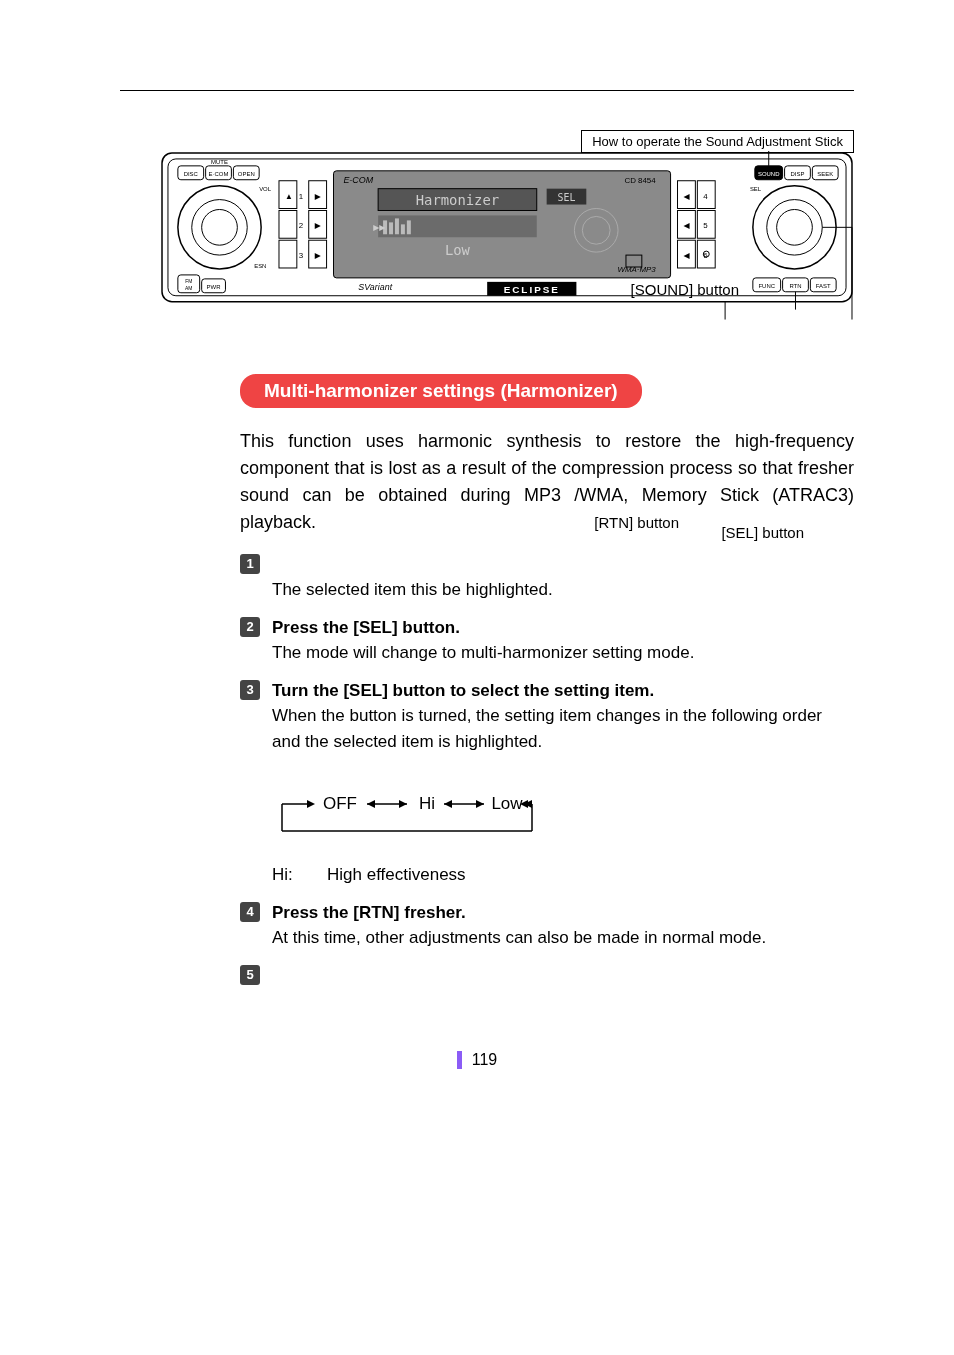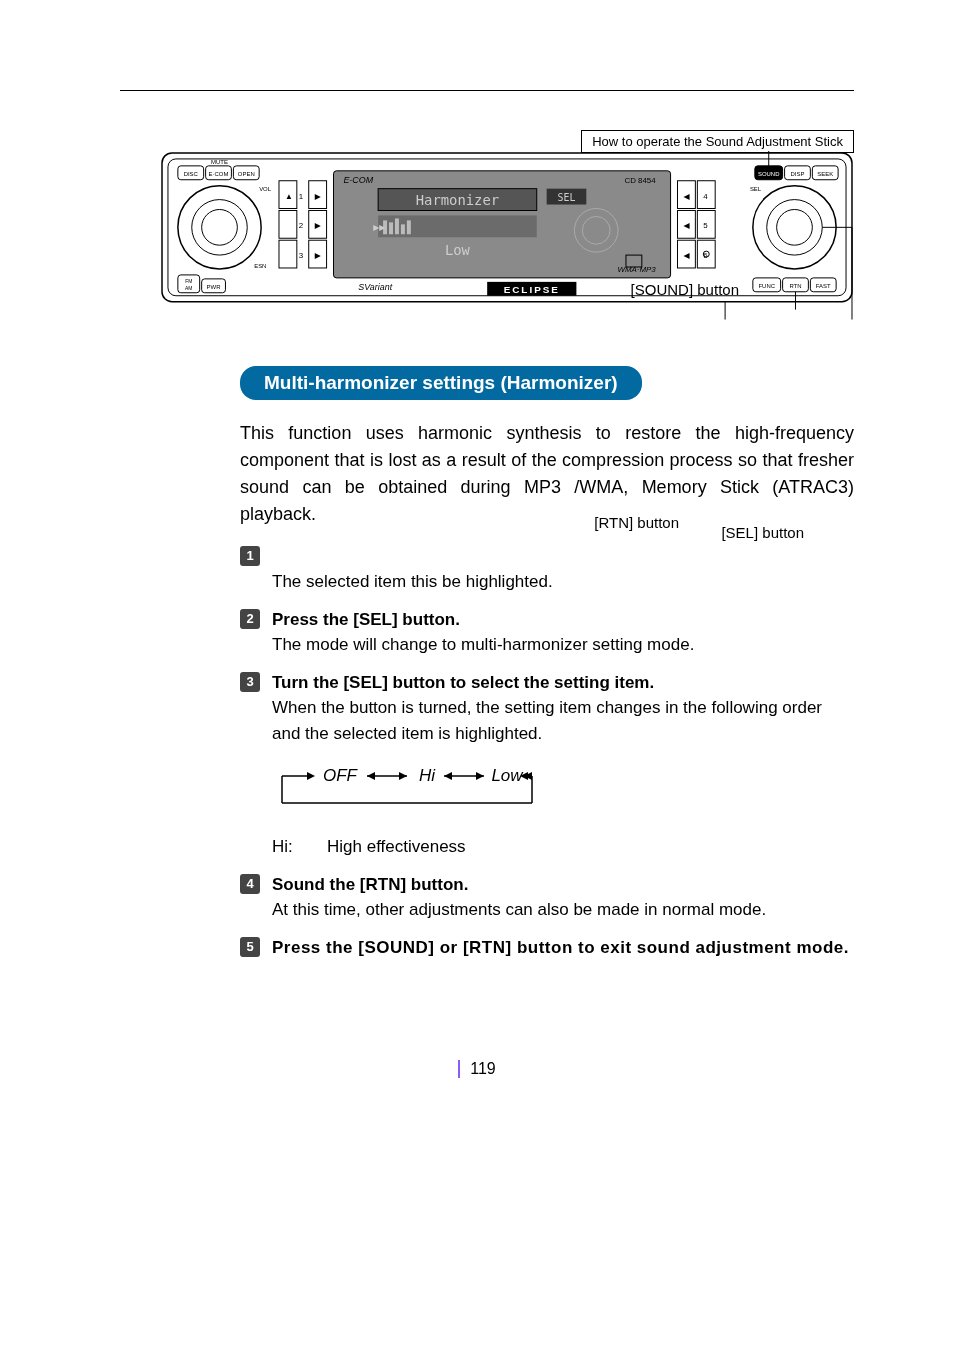--- a/index.html
+++ b/index.html
@@ -47,25 +47,25 @@
     .callout-rtn {
       top: 363px;
       right: 275px;
     }
     .callout-sel {
       top: 345px;
       right: 150px;
       margin-top: 28px;
     }
     .section-heading {
-      background: #0369a1;
+      background: #ef4444;
       color: #fff;
       border-radius: 16px;
       padding: 6px 24px;
-      margin: 32px 100px 20px 240px;
+      margin: 40px 100px 20px 240px;
       font-size: 19px;
       font-weight: bold;
       display: inline-block;
     }
     .content {
       margin: 0 100px 0 240px;
     }
     .intro-para {
       font-size: 18px;
       line-height: 1.5;
@@ -98,24 +98,23 @@
       font-weight: bold;
     }
     .step-title {
       font-weight: bold;
     }
     .step-body {
       font-weight: normal;
       text-align: justify;
     }
     .cycle-diagram {
-      margin: 12px 0 16px 0;
+      margin: 32px 0 16px 0;
       position: relative;
       height: 60px;
-      font-style: italic;
     }
     .cycle-svg {
       display: block;
     }
     .eff-list {
       margin: 8px 0 8px 0;
       font-size: 17px;
       line-height: 1.5;
     }
     .eff-row {
@@ -123,21 +122,21 @@
     }
     .eff-label {
       width: 55px;
     }
     .page-num-wrapper {
       text-align: center;
       margin-top: 100px;
     }
     .page-num-inner {
       display: inline-block;
-      border-left: 2px solid #8b5cf6;
+      border-left: 5px solid #8b5cf6;
       padding-left: 10px;
       font-size: 16px;
     }
   </style>
 </head>
 <body>
 
 <div style="position:relative;">
   <div class="breadcrumb-box">How to operate the Sound Adjustment Stick</div>
 </div>
@@ -321,25 +320,24 @@
 
       <div class="eff-list">
         <div class="eff-row">
           <span class="eff-label">Hi:</span>
           <span>High effectiveness</span>
         </div>
       </div>
     </li>
     <li class="step-item">
       <span class="step-number">4</span>
-      <span class="step-title">Sound the [RTN] button.</span><br>
+      <span class="step-title">Press the [RTN] fresher.</span><br>
       <span class="step-body">At this time, other adjustments can also be made in normal mode.</span>
     </li>
     <li class="step-item">
       <span class="step-number">5</span>
-      <span class="step-title" style="letter-spacing:0.5px;">Press the [SOUND] or [RTN] button to exit sound adjustment mode.</span>
     </li>
   </ol>
 </div>
 
 <div class="page-num-wrapper">
   <span class="page-num-inner">119</span>
 </div>
 
 </body></html>

